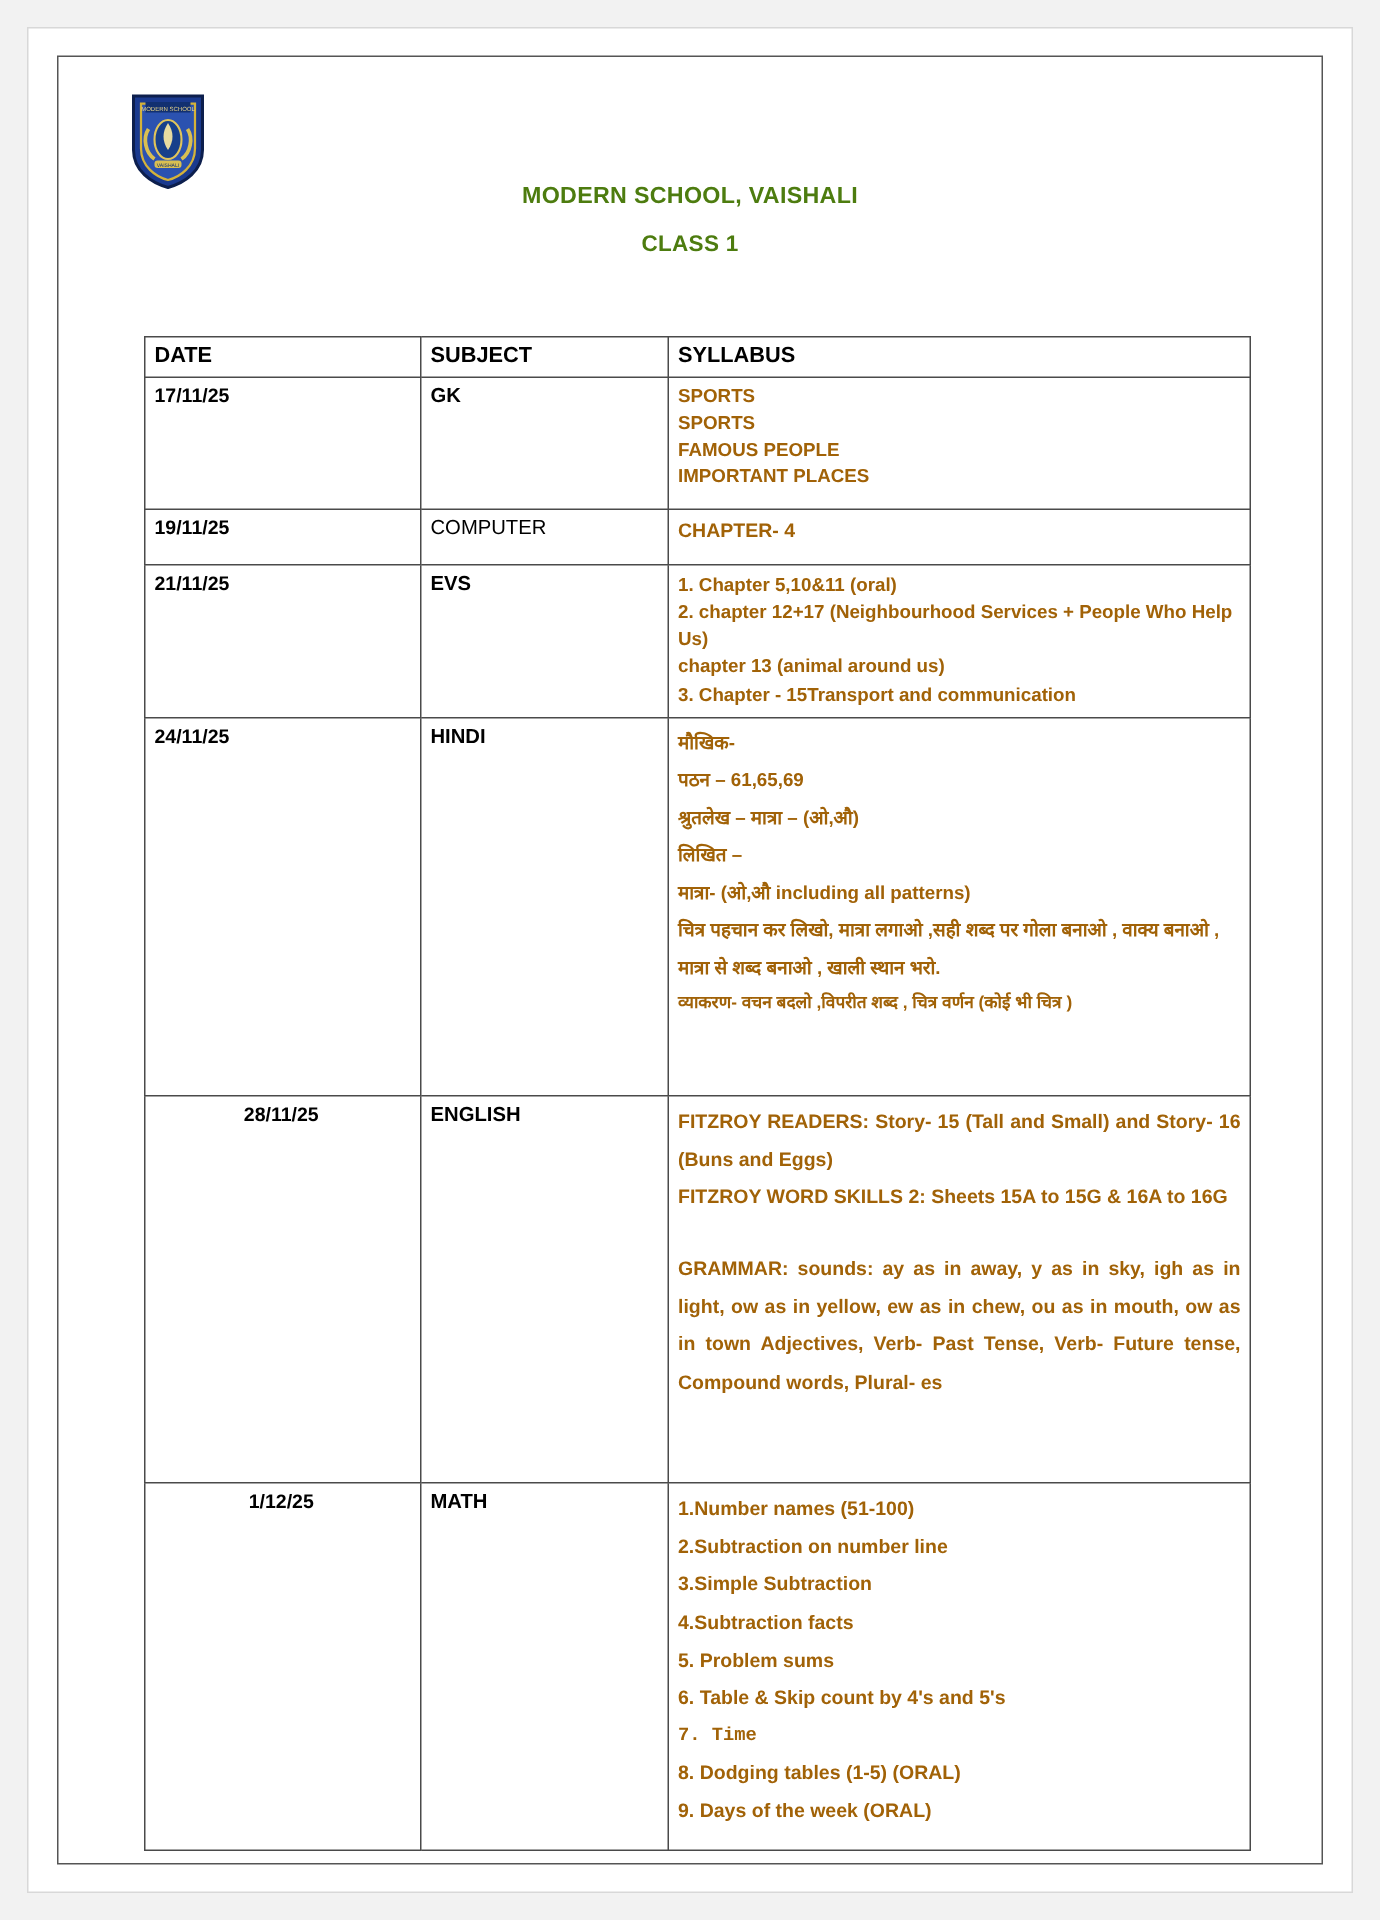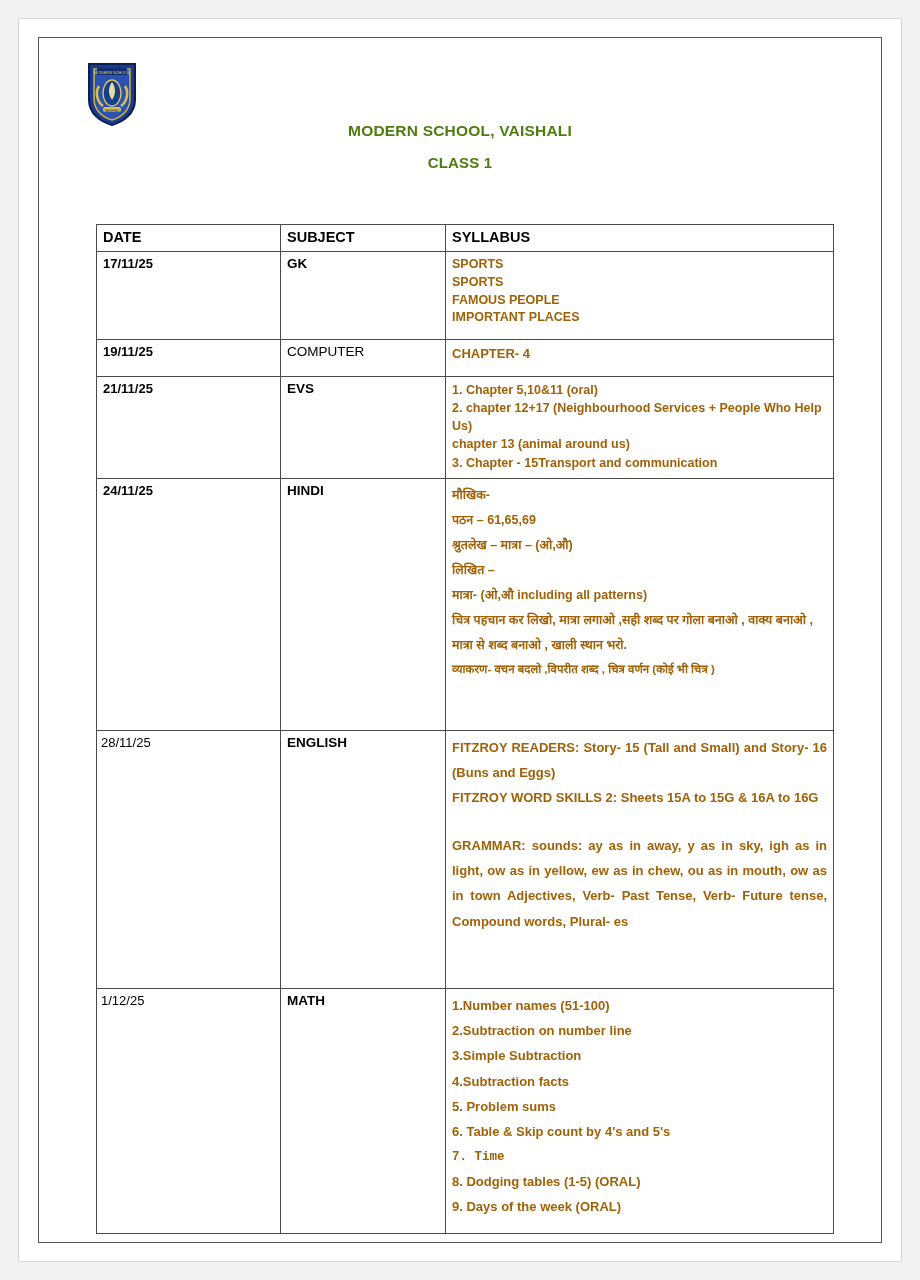--- a/index.html
+++ b/index.html
@@ -80,23 +80,23 @@
     padding: 5px 0 7px 0;
     height: 25px;
   }
   td.date {
     text-align: left;
     font-size: 13px;
     font-weight: bold;
     color: #000;
   }
   td.date.left {
-    text-align: left;
+    text-align: center;
     padding-left: 4px;
-    font-weight: normal;
+    font-weight: bold;
   }
   td.subject {
     font-size: 13.5px;
     font-weight: bold;
     padding-left: 5px;
   }
   td.subject.normal { font-weight: normal; }
   td.syll {
     font-size: 12.5px;
     line-height: 1.45;

